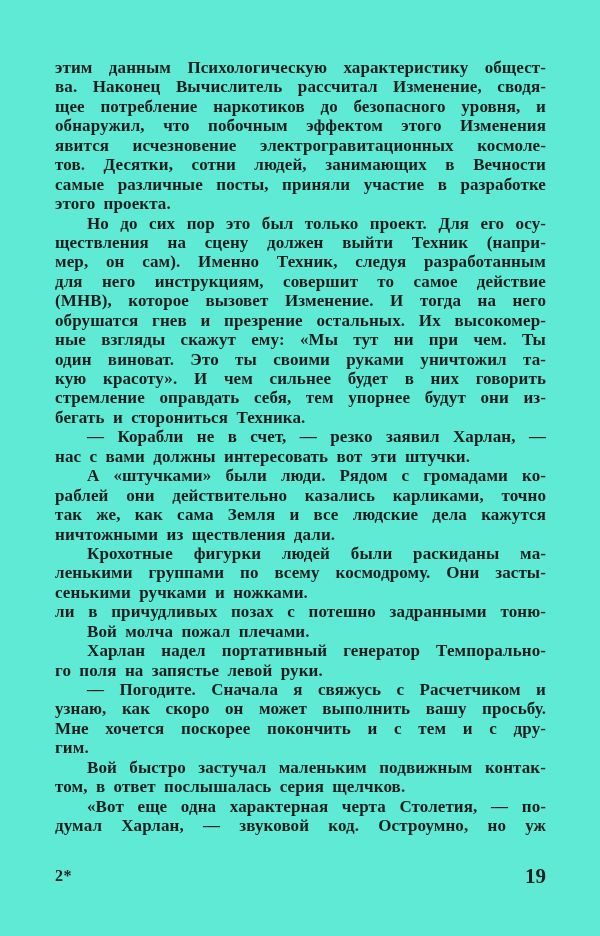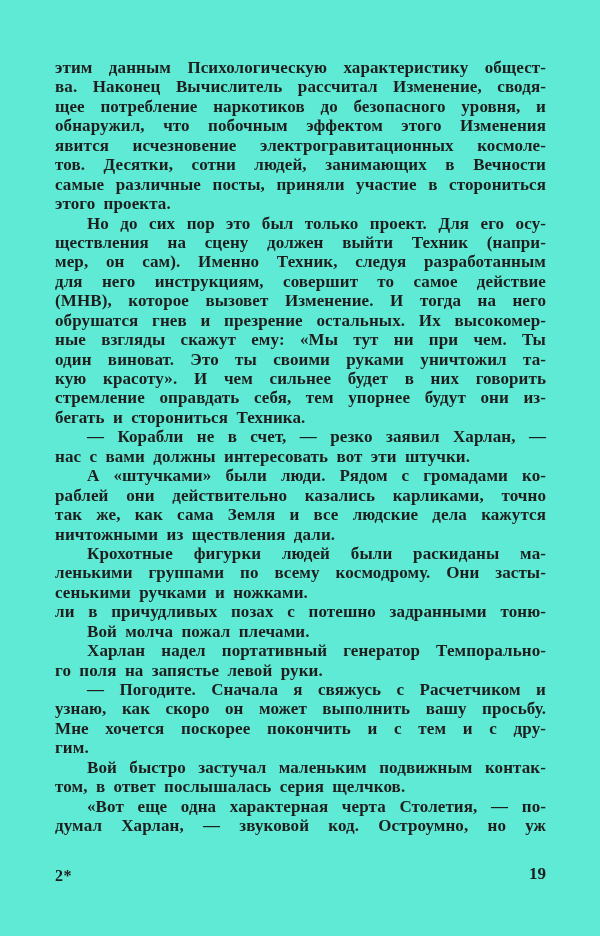--- a/index.html
+++ b/index.html
@@ -51,36 +51,36 @@
     left: 0;
     top: 3px;
     font-size: 16px;
     font-weight: 700;
     letter-spacing: 0.5px;
   }
   .pagenum {
     position: absolute;
     right: 0;
     top: 0;
-    font-size: 17px;
+    font-size: 21px;
     font-weight: 700;
   }
 </style>
 </head>
 <body>
 
 <div class="page">
   <div class="text-block" id="text-block">
       <div class="line">этим данным Психологическую характеристику общест-</div>
       <div class="line">ва. Наконец Вычислитель рассчитал Изменение, сводя-</div>
       <div class="line">щее потребление наркотиков до безопасного уровня, и</div>
       <div class="line">обнаружил, что побочным эффектом этого Изменения</div>
       <div class="line">явится исчезновение электрогравитационных космоле-</div>
       <div class="line">тов. Десятки, сотни людей, занимающих в Вечности</div>
-      <div class="line">самые различные посты, приняли участие в сторониться</div>
+      <div class="line">самые различные посты, приняли участие в разработке</div>
       <div class="line para-end">этого проекта.</div>
       <div class="line indent">Но до сих пор это был только проект. Для его осу-</div>
       <div class="line">ществления на сцену должен выйти Техник (напри-</div>
       <div class="line">мер, он сам). Именно Техник, следуя разработанным</div>
       <div class="line">для него инструкциям, совершит то самое действие</div>
       <div class="line">(МНВ), которое вызовет Изменение. И тогда на него</div>
       <div class="line">обрушатся гнев и презрение остальных. Их высокомер-</div>
       <div class="line">ные взгляды скажут ему: «Мы тут ни при чем. Ты</div>
       <div class="line">один виноват. Это ты своими руками уничтожил та-</div>
       <div class="line">кую красоту». И чем сильнее будет в них говорить</div>

